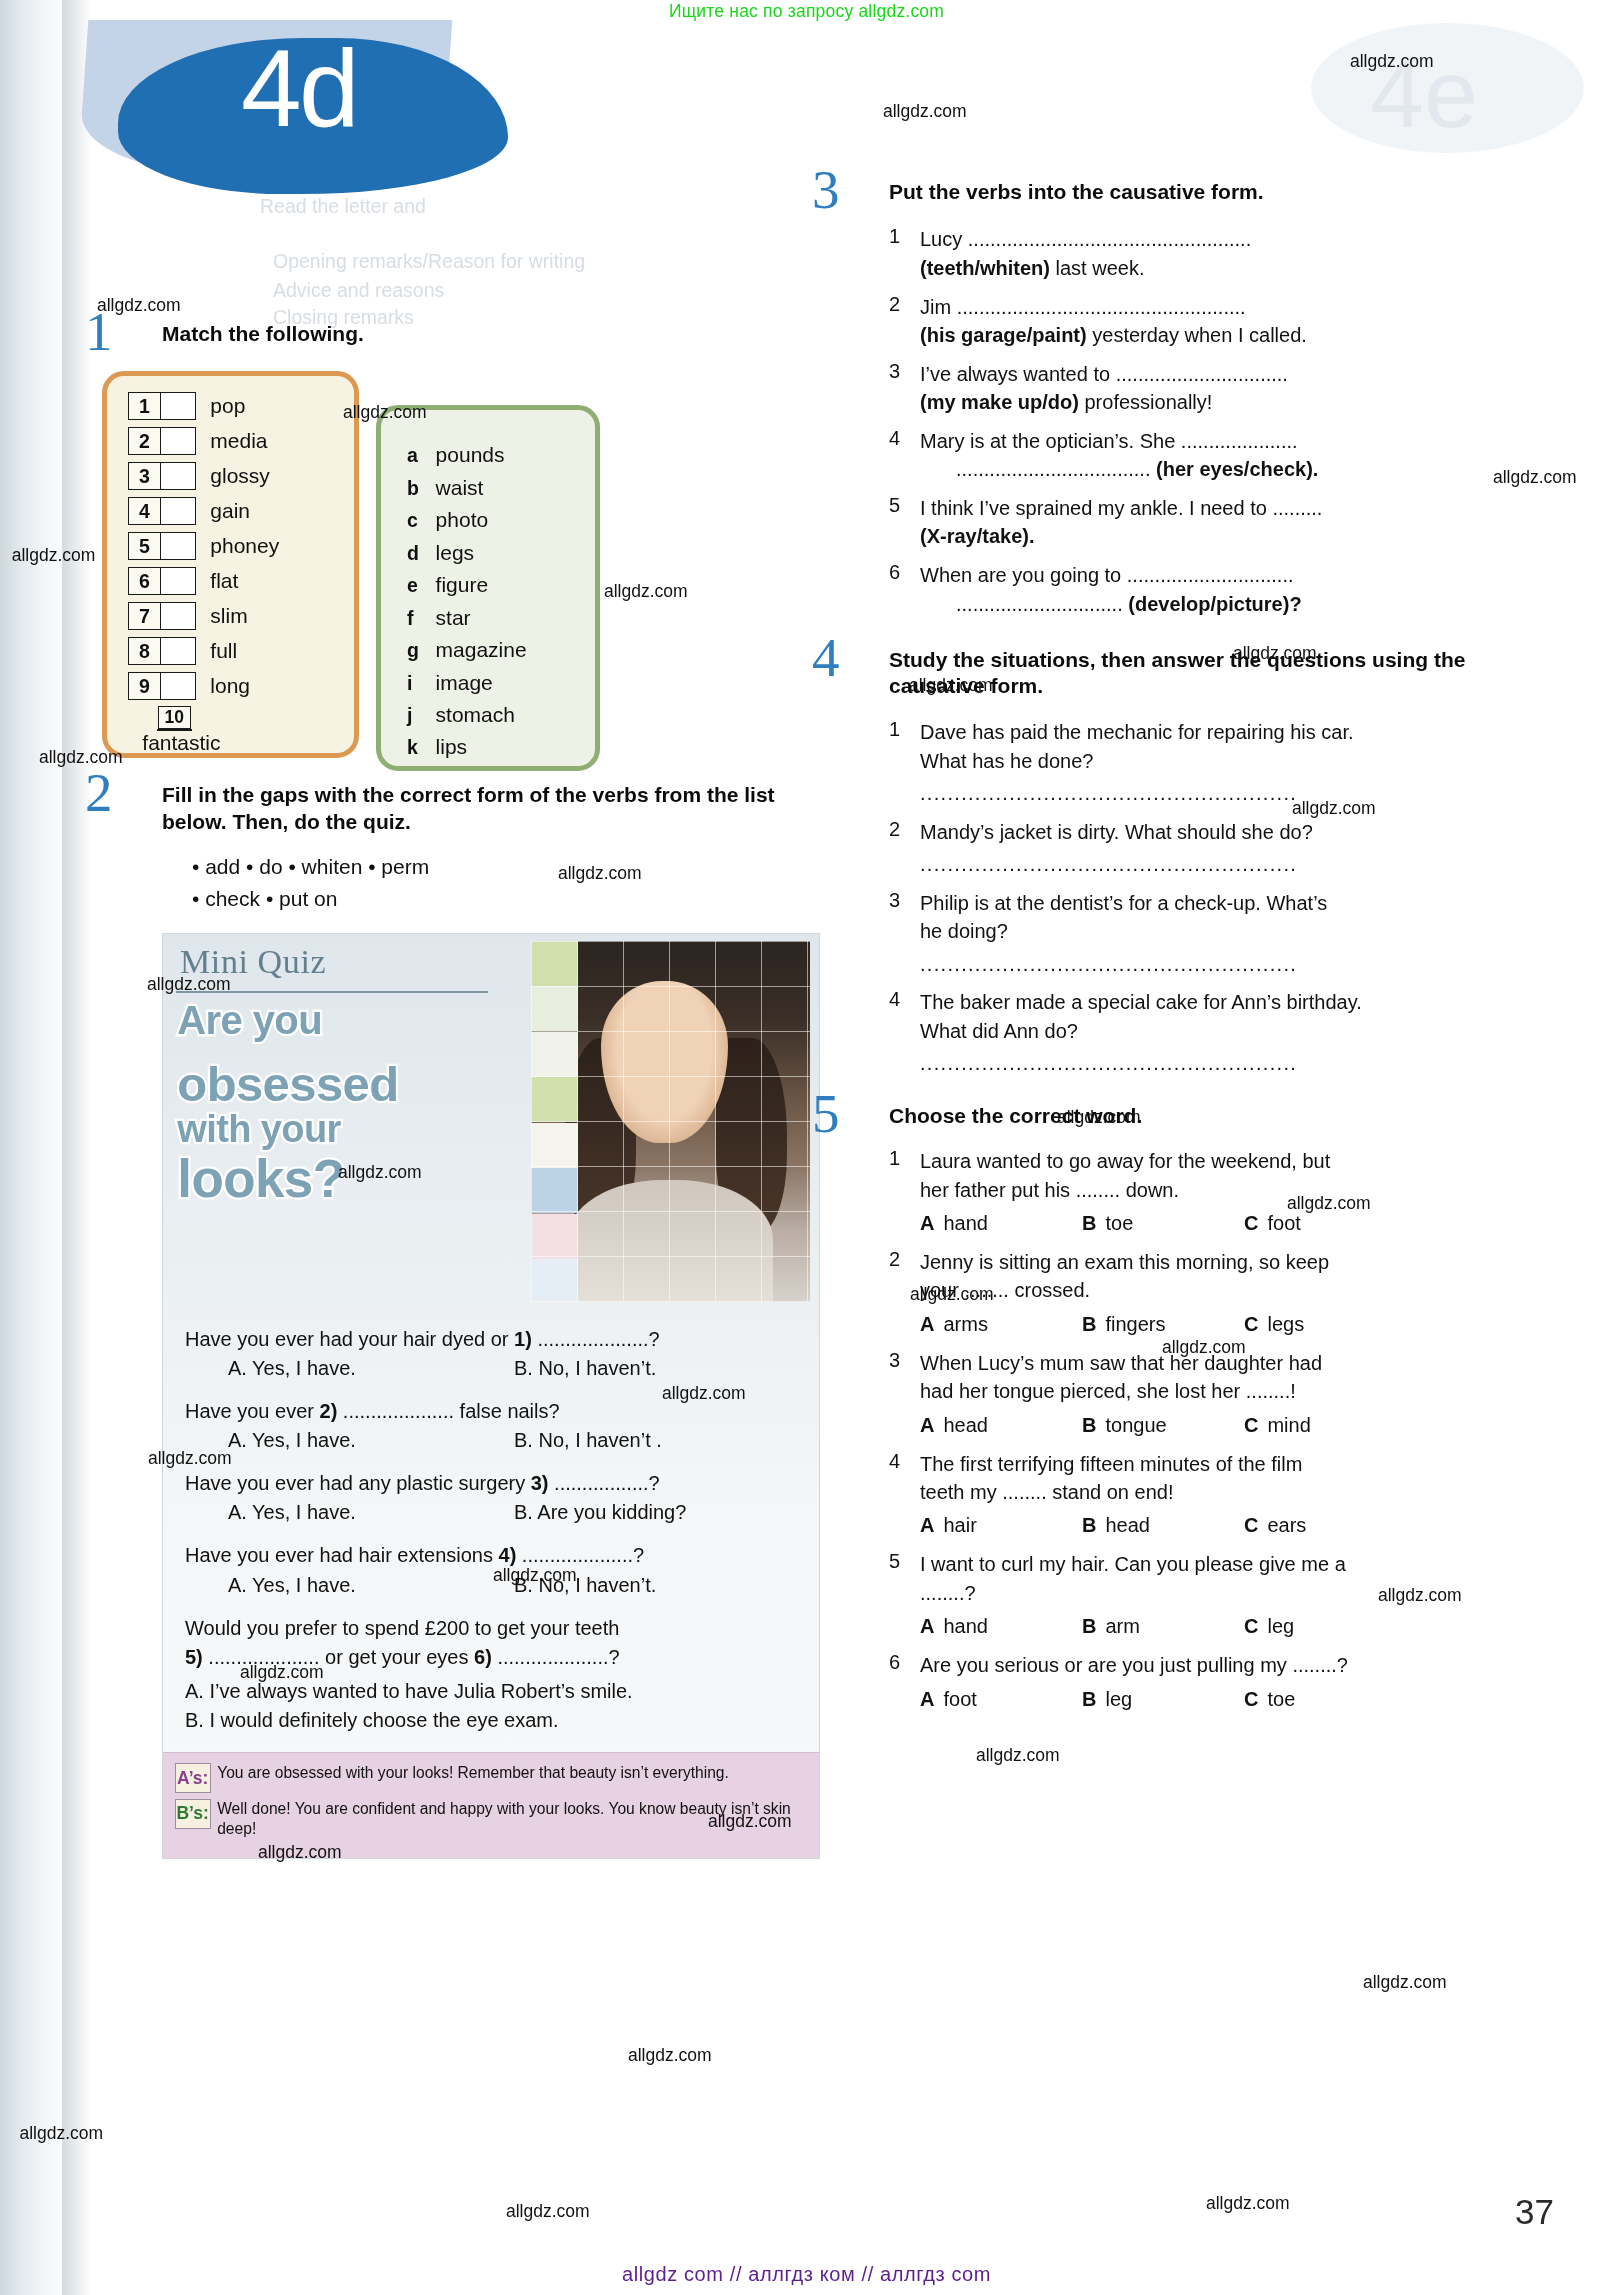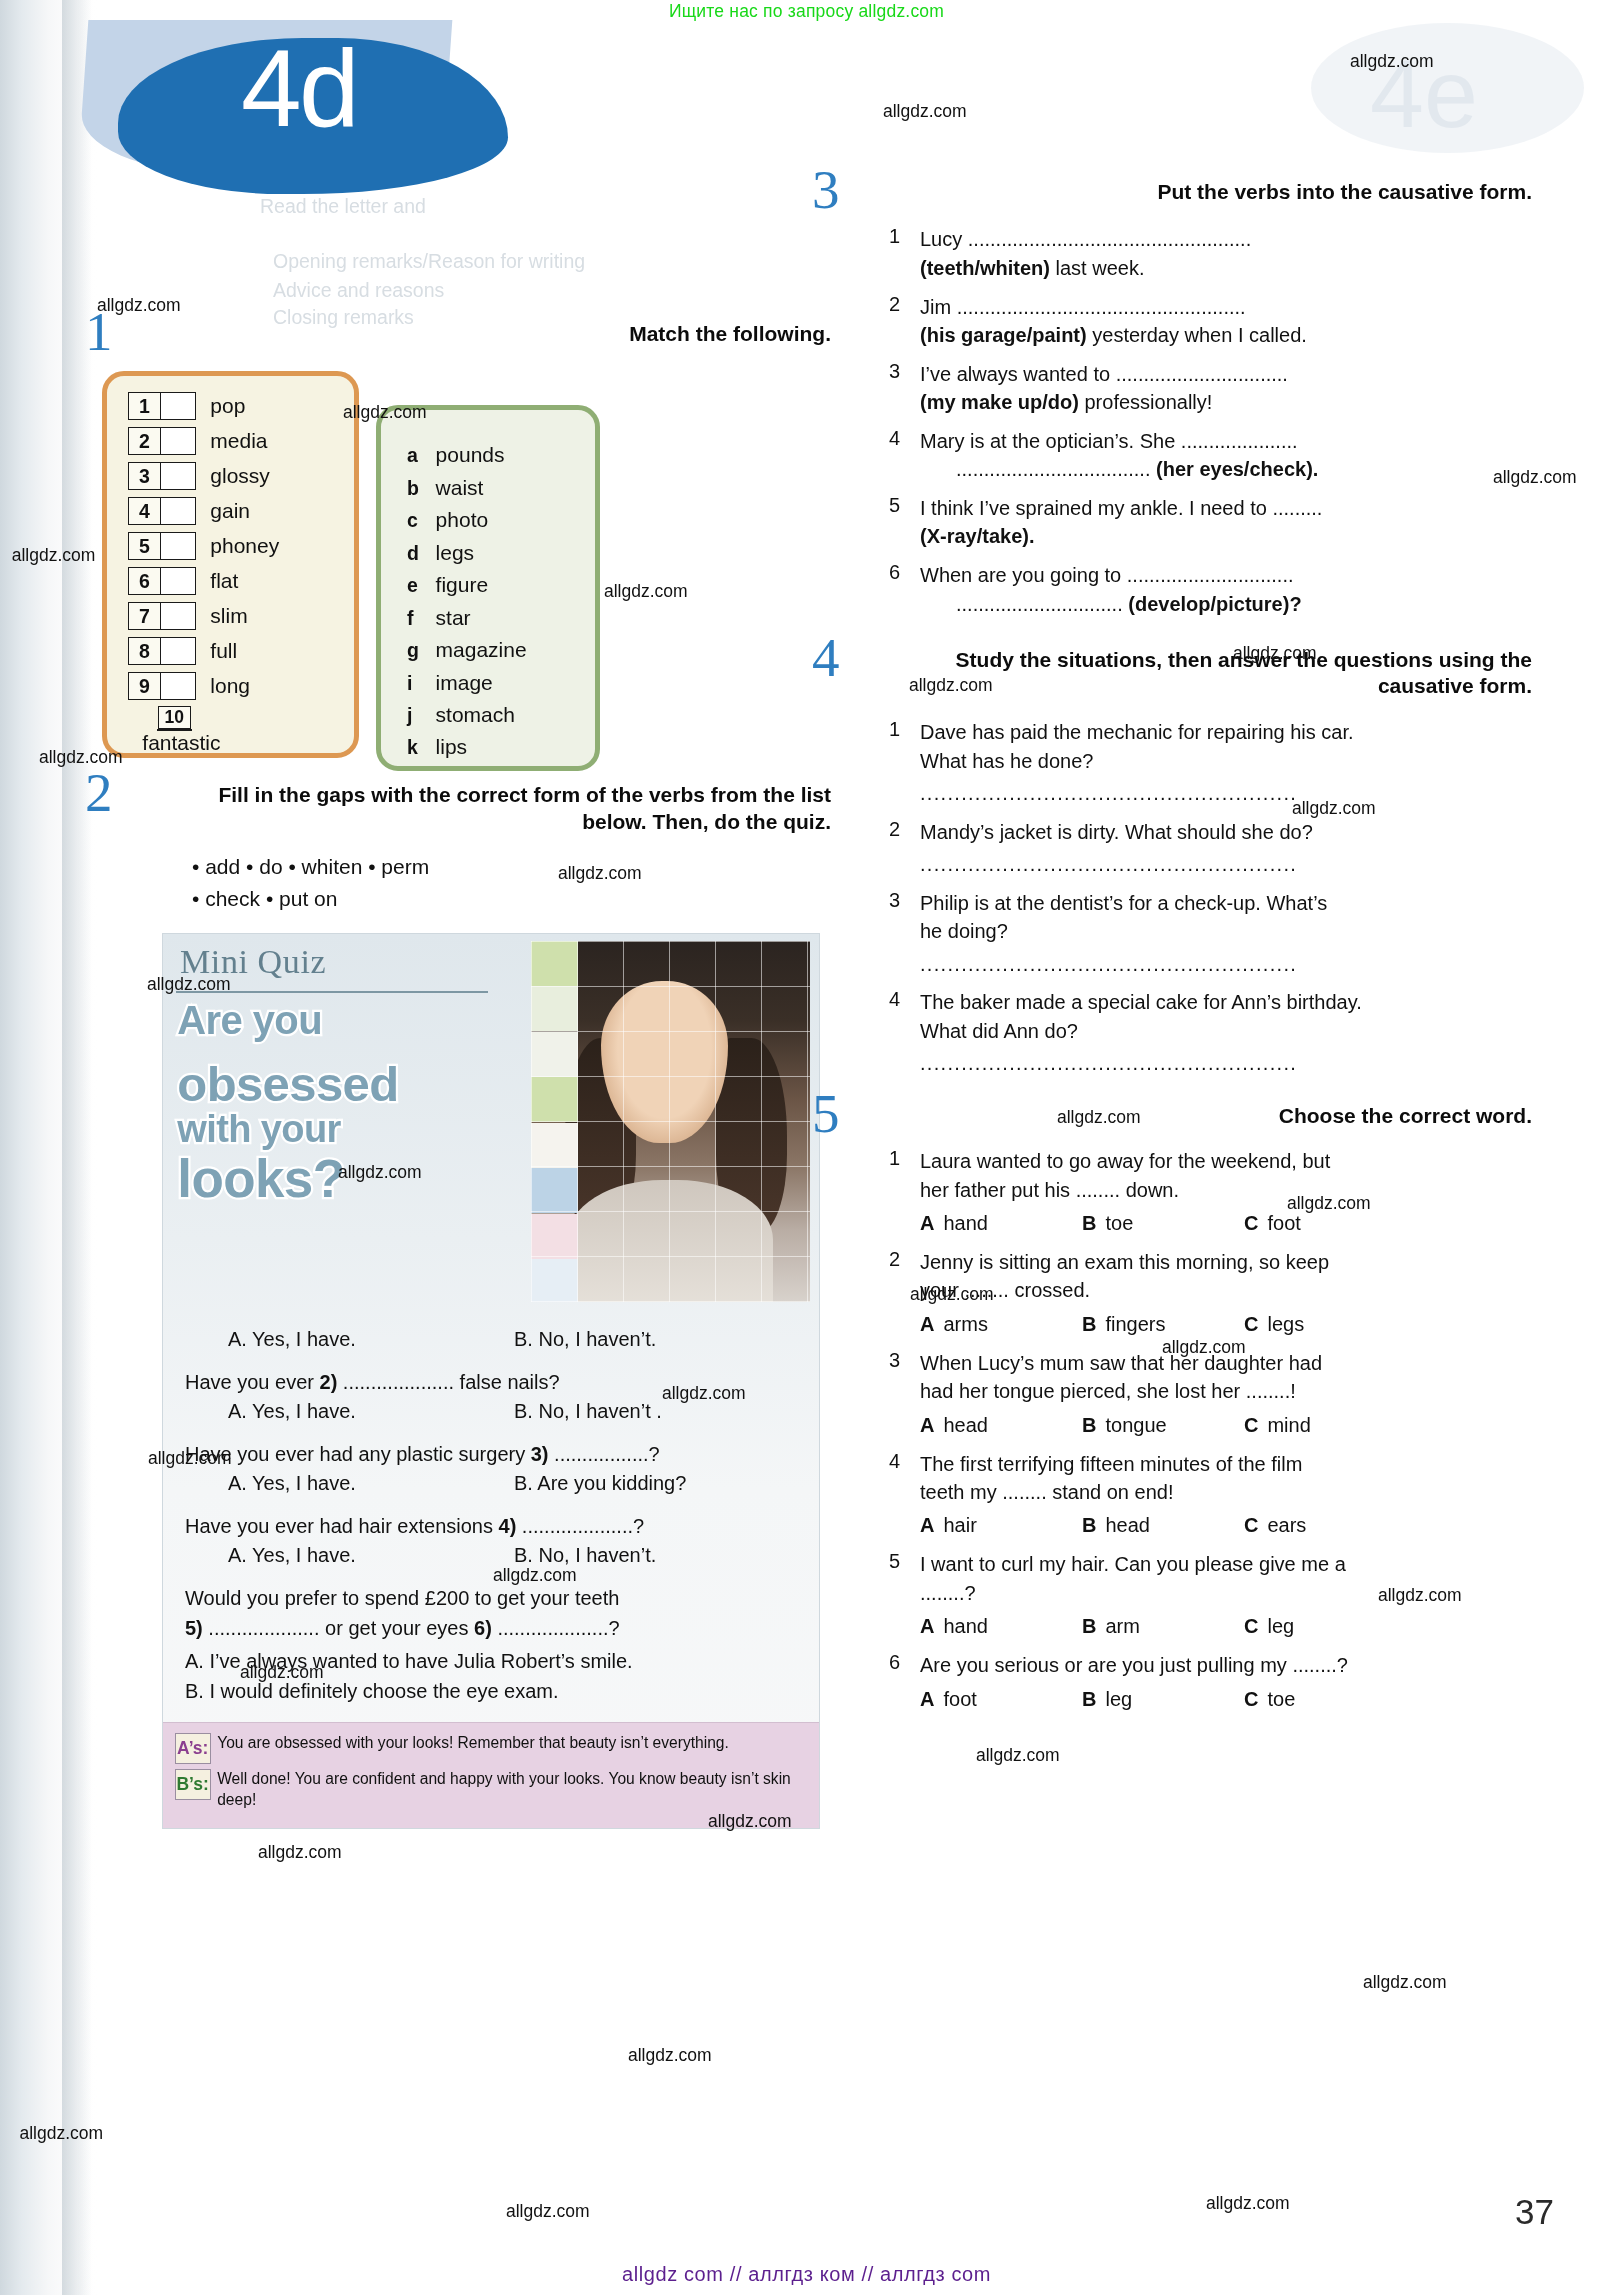--- a/index.html
+++ b/index.html
@@ -83,21 +83,20 @@
   
   .ex{position:relative;margin-bottom:9px;}
   .ex-num{
     position:absolute;left:-77px;top:-17px;
     font-size:55px;line-height:1;color:#2f7ec0;font-weight:400;
     font-family:"Liberation Serif",serif;
   }
   .ex-title{
     font-size:21px;font-weight:bold;color:#0c0c0c;line-height:1.28;
     font-family:"Liberation Sans",sans-serif;
-    text-align:right;
   }
 
   
   #match-wrap{position:relative;height:402px;margin-top:17px;}
   #box-left{
     position:absolute;left:-60px;top:6.5px;width:247px;height:377px;
     background:#f6f3e2;border:5.8px solid #dd9852;border-radius:22px;
   }
   #box-right{
     position:absolute;left:214px;top:40px;width:214px;height:356px;
@@ -406,20 +405,23 @@
             <div style="top:273px;background:#f3dfe4;"></div>
             <div style="top:318px;background:#e6eef5;"></div>
           </div>
           <div class="grid"></div>
         </div>
       </div>
 
       <div id="quiz-body">
 
         <div>
+          <div class="q-line">
+            <span>Have you ever had your hair dyed or </span><b>1)</b><span> ....................?</span>
+          </div>
           <div class="ans-row">
             <div class="ans-a">A. Yes, I have.</div>
             <div class="ans-b">B. No, I haven’t.</div>
           </div>
         </div>
 
         <div>
           <div class="q-line">
             <span>Have you ever </span><b>2)</b><span> ....................</span><span> false nails?</span>
           </div>

